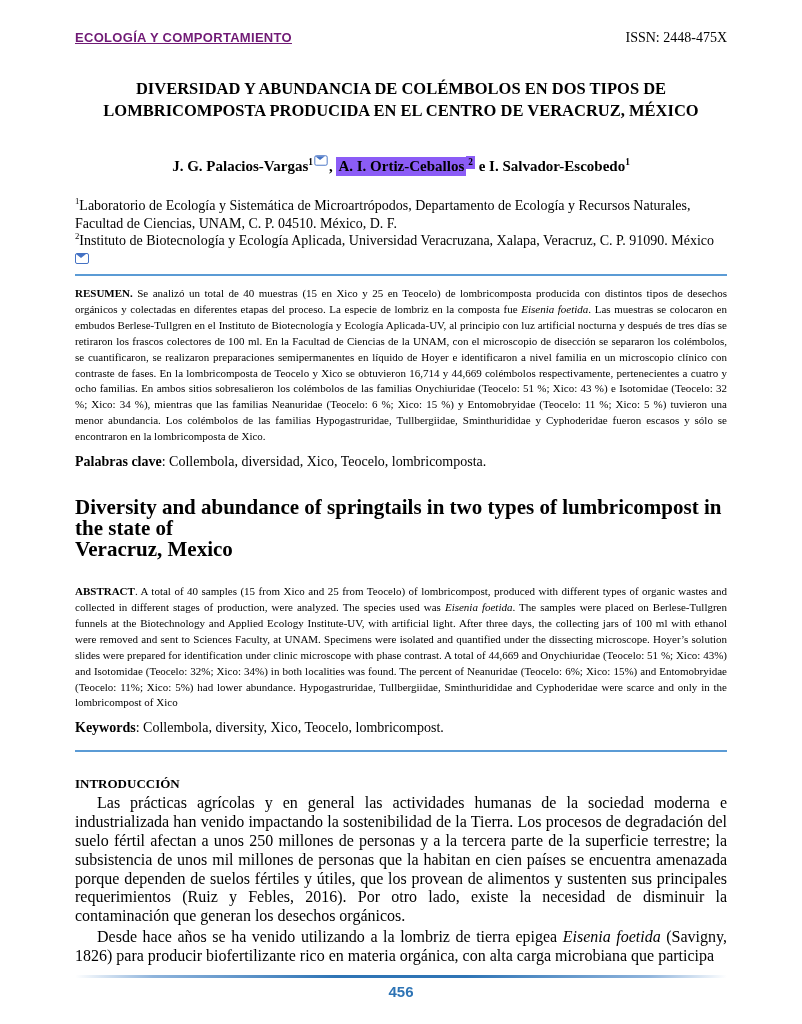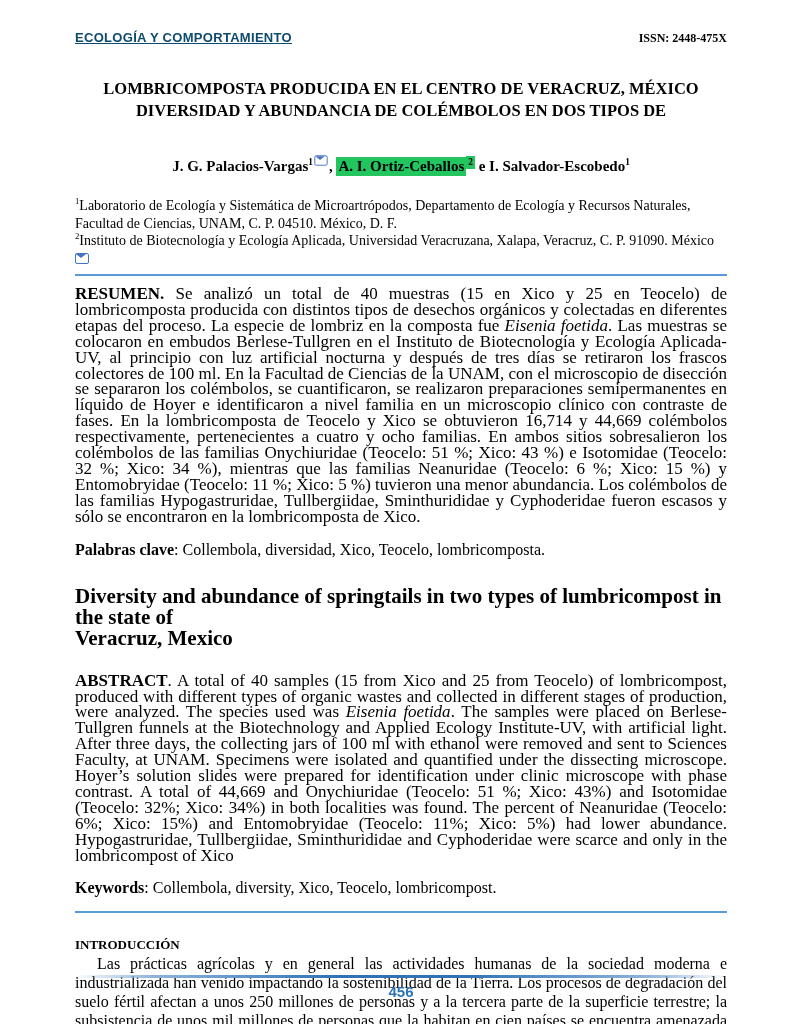--- a/index.html
+++ b/index.html
@@ -7,53 +7,53 @@
     width:802px;height:1024px;box-sizing:border-box;position:relative;
     background:#ffffff;color:#000;
     font-family:"Liberation Serif", serif;
     padding:30px 75px 0 75px;
     overflow:hidden;
   }
   
   .hdr{display:flex;justify-content:space-between;align-items:baseline;}
   .journal-link{
     font-family:"Liberation Sans", sans-serif;font-size:13px;font-weight:bold;
-    color:#0c4a6e;text-decoration:underline;letter-spacing:.3px;cursor:pointer;
+    color:#701a75;text-decoration:underline;letter-spacing:.3px;cursor:pointer;
   }
-  .issn{font-size:12px;font-weight:bold;}
+  .issn{font-size:14px;}
   
   .title-es{margin-top:32px;text-align:center;font-weight:bold;font-size:16.5px;line-height:22px;}
   
   .authors{margin-top:33px;text-align:center;font-weight:bold;font-size:15px;}
   
   .affils{margin-top:22px;font-size:14px;line-height:17.5px;}
   .affils .row{margin:0;}
   
   .it{font-style:italic;}
   .bd{font-weight:bold;}
   .sup{font-size:.62em;vertical-align:super;line-height:0;}
-  .hl{background:#22c55e;padding:1px 2px 2px 2px;}
+  .hl{background:#8b5cf6;padding:1px 2px 2px 2px;}
   
   .envelope{
     display:inline-block;width:12px;height:9px;background:#fff;
     border:1.3px solid #4472C4;border-radius:2px;position:relative;
     vertical-align:-1px;margin-right:3px;
   }
   .envelope::before{
     content:'';position:absolute;left:0px;top:0px;width:0;height:0;
     border-left:5px solid transparent;border-right:5px solid transparent;
     border-top:4.5px solid #4472C4;
   }
   .supicon{vertical-align:5px;margin-left:1px;margin-right:1px;transform:scale(.95);}
   
   .rule{height:2px;background:#5B9BD5;margin-top:7px;}
   .rule2{height:2px;background:#5B9BD5;margin-top:14px;}
   
-  .section-text{font-size:17px;line-height:15.9px;text-align:justify;margin-top:10px;}
-  .kw-line{font-size:16px;margin-top:16px;}
+  .section-text{font-size:11px;line-height:15.9px;text-align:justify;margin-top:10px;}
+  .kw-line{font-size:14px;margin-top:9px;}
   .title-en{margin-top:27px;text-align:left;font-weight:bold;font-size:21px;line-height:21px;}
   .abstract{margin-top:24px;}
   
   .intro-heading{margin-top:24px;font-weight:bold;font-size:13px;}
   .intro-par{font-size:16px;line-height:18.8px;text-align:justify;text-indent:22px;margin:2px 0 0 0;}
   
   .footer{position:absolute;left:75px;right:75px;bottom:24px;}
   .footer-line{
     height:3px;border-radius:2px;
     background:linear-gradient(to right,
@@ -68,22 +68,22 @@
 <body>
 
 <div class="page">
 
   <div class="hdr">
     <span class="journal-link">ECOLOGÍA Y COMPORTAMIENTO</span>
     <span class="issn">ISSN: 2448-475X</span>
   </div>
 
   <div class="title-es">
+    <div>DIVERSIDAD Y ABUNDANCIA DE COLÉMBOLOS EN DOS TIPOS DE</div>
     <div>LOMBRICOMPOSTA PRODUCIDA EN EL CENTRO DE VERACRUZ, MÉXICO</div>
-    <div>DIVERSIDAD Y ABUNDANCIA DE COLÉMBOLOS EN DOS TIPOS DE</div>
   </div>
 
   <div class="authors"><span>J. G. Palacios-Vargas</span><span class="sup">1</span><span class="envelope supicon"></span><span>, </span><span class="hl">A. I. Ortiz-Ceballos</span><span class="sup hl">2</span><span> e I. Salvador-Escobedo</span><span class="sup">1</span></div>
 
   <div class="affils">
     <p class="row"><span class="sup">1</span><span>Laboratorio de Ecología y Sistemática de Microartrópodos, Departamento de Ecología y Recursos Naturales, Facultad de Ciencias, UNAM, C. P. 04510. México, D. F.</span></p>
     <p class="row"><span class="sup">2</span><span>Instituto de Biotecnología y Ecología Aplicada, Universidad Veracruzana, Xalapa, Veracruz, C. P. 91090. México</span></p>
     <p class="row"><span class="envelope"></span></p>
   </div>
 

